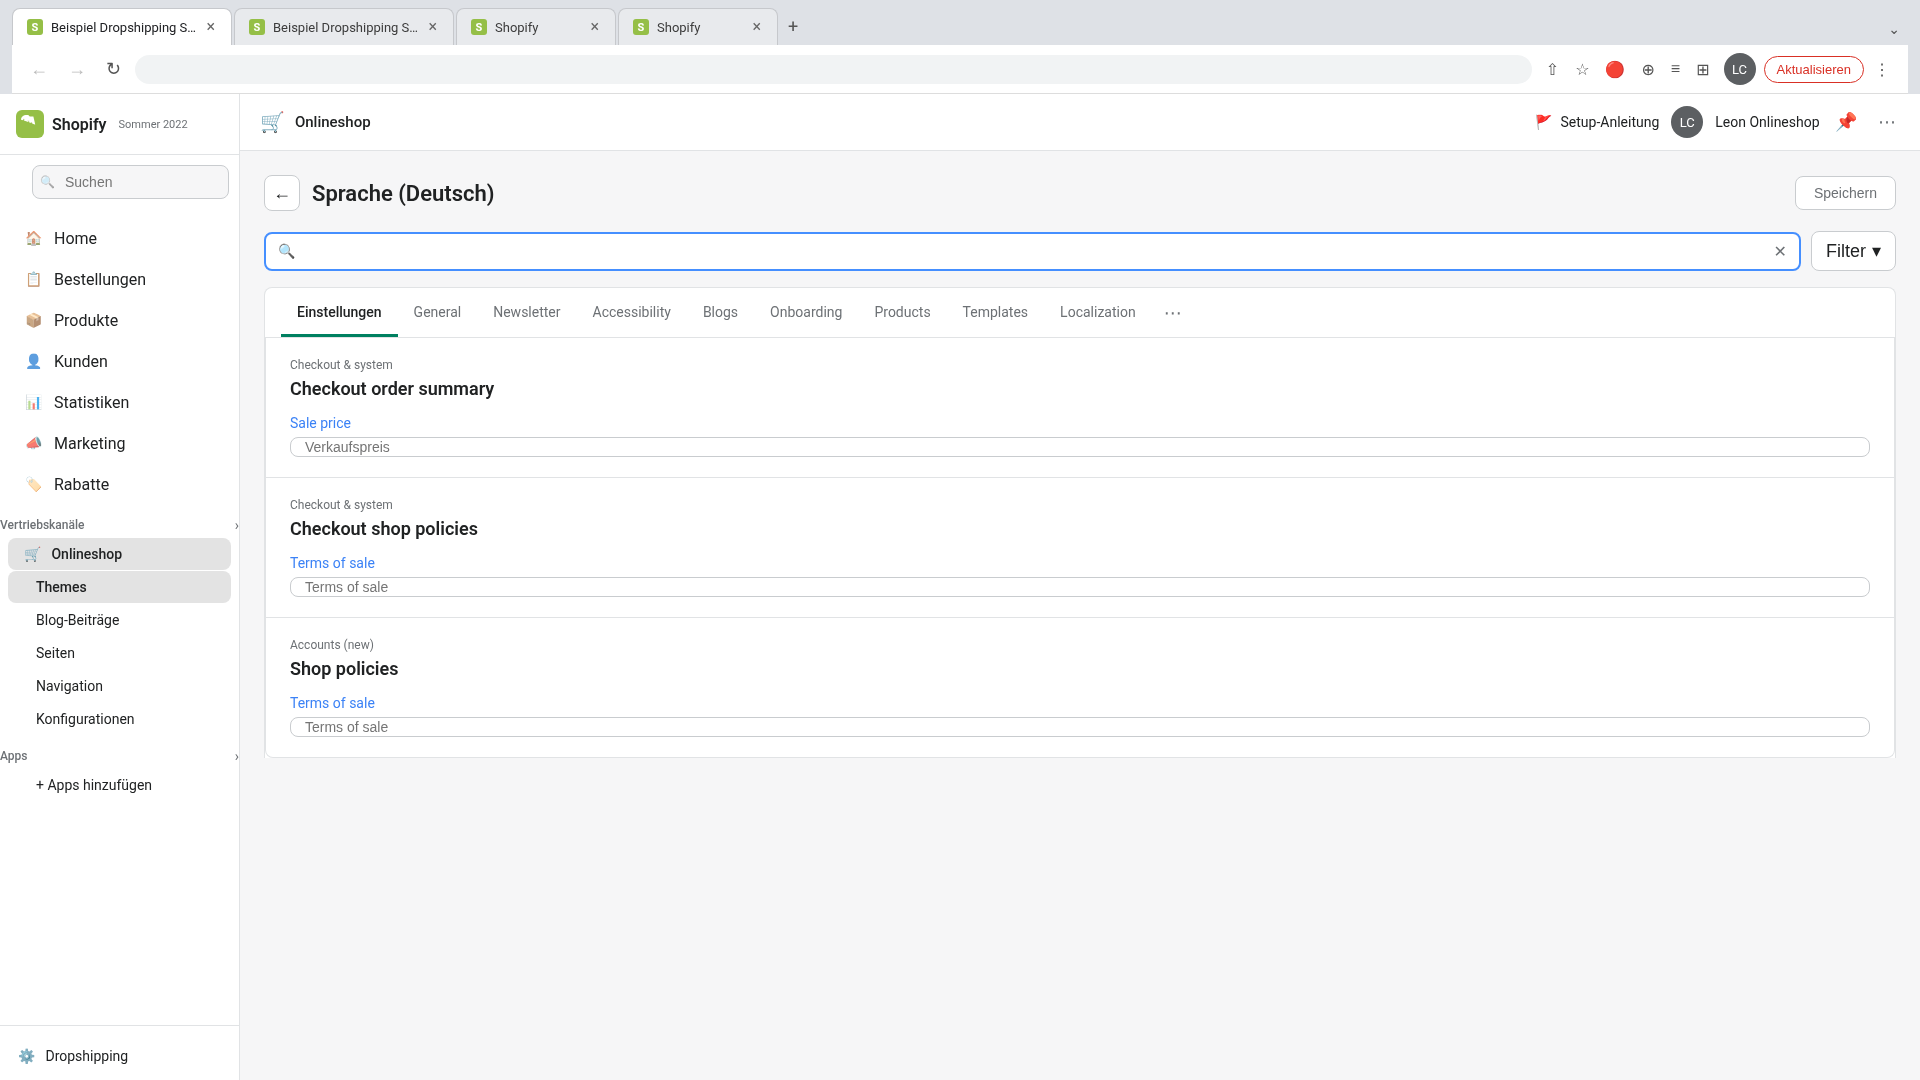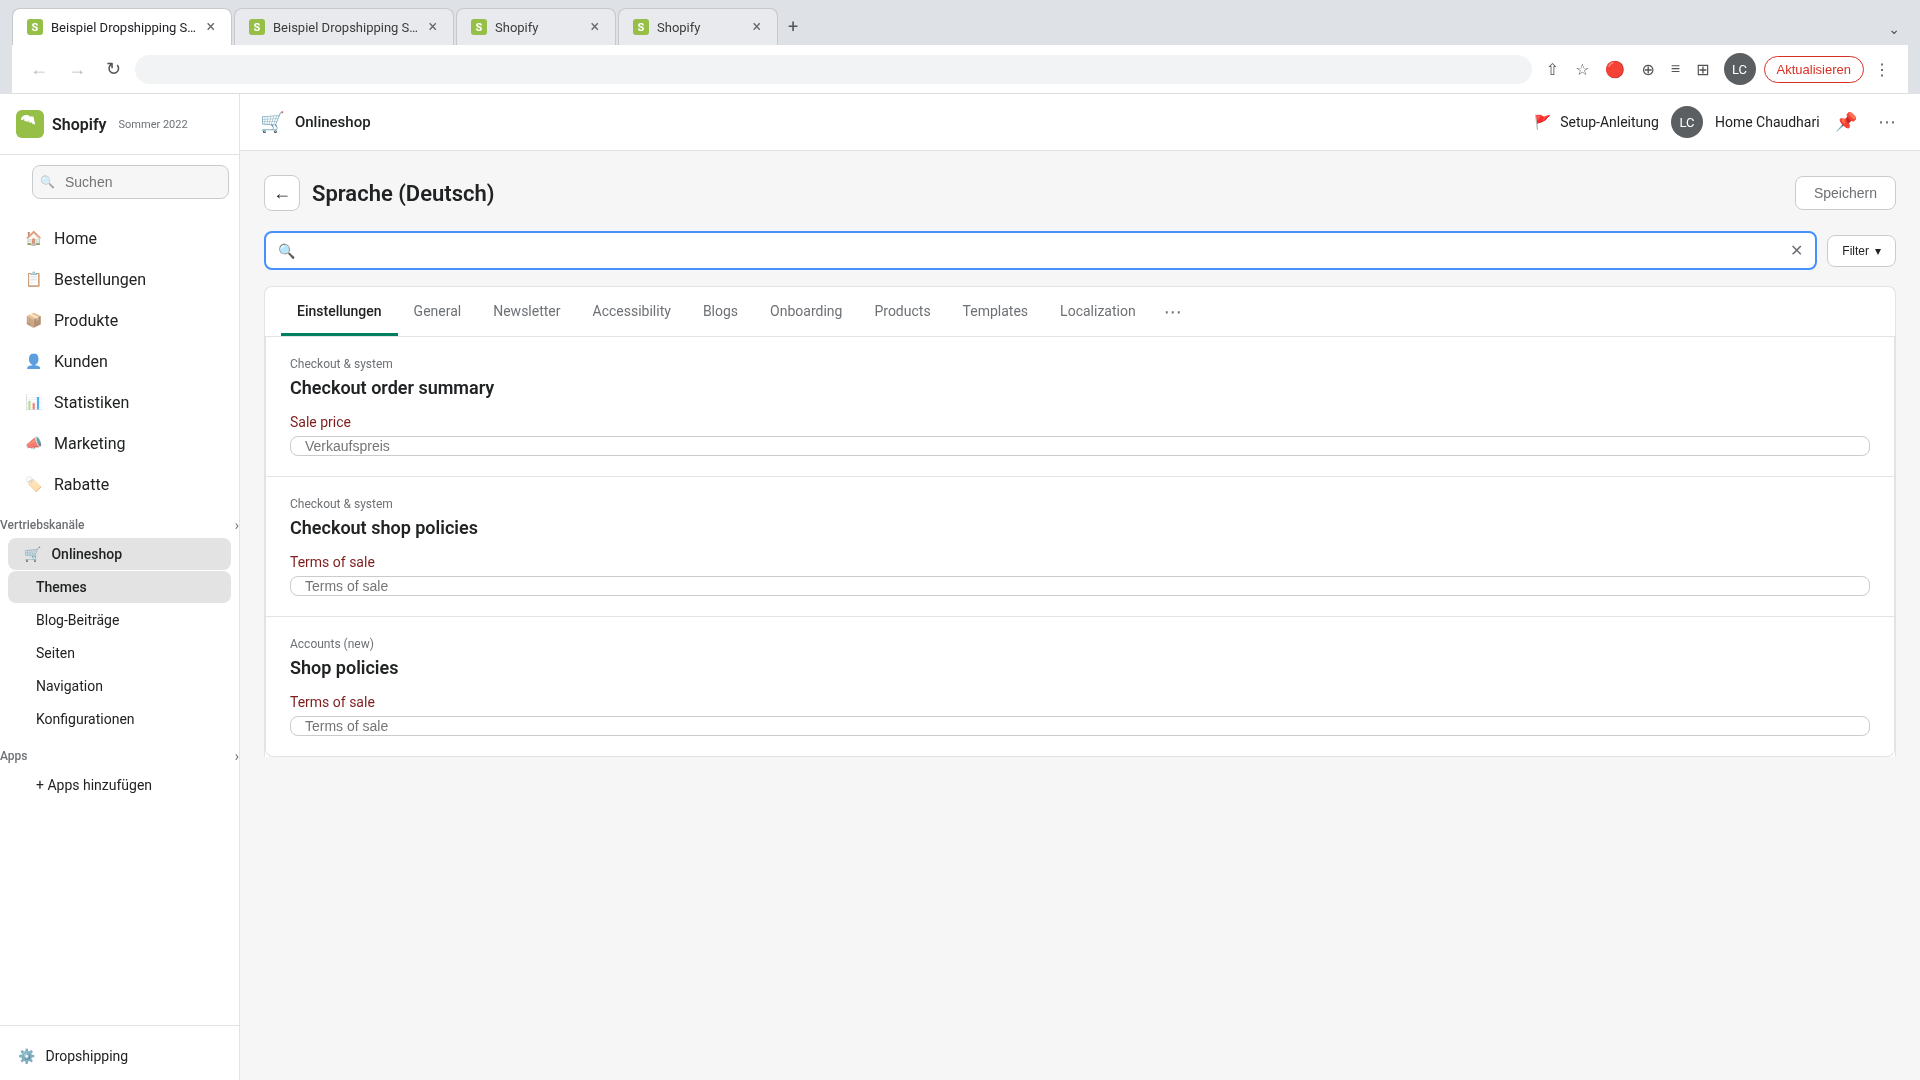--- a/index.html
+++ b/index.html
@@ -76,36 +76,36 @@
     .page-header-left { display: flex; align-items: center; gap: 12px; }
     .back-btn { width: 36px; height: 36px; border: 1px solid #c9cccf; border-radius: 8px; background: #fff; cursor: pointer; display: flex; align-items: center; justify-content: center; font-size: 18px; color: #202223; }
     .page-title { font-size: 22px; font-weight: 600; color: #202223; }
     .save-btn { background: #fff; border: 1px solid #c9cccf; border-radius: 8px; padding: 8px 18px; font-size: 14px; cursor: pointer; color: #6d7175; }
 
     
     .search-filter-row { display: flex; align-items: center; gap: 10px; margin-bottom: 16px; }
     .content-search { flex: 1; display: flex; align-items: center; gap: 8px; background: #fff; border: 2px solid #458FFF; border-radius: 8px; padding: 8px 12px; }
     .content-search input { border: none; outline: none; flex: 1; font-size: 14px; color: #202223; }
     .search-clear { cursor: pointer; color: #6d7175; font-size: 16px; }
-    .filter-btn { display: flex; align-items: center; gap: 6px; background: #fff; border: 1px solid #c9cccf; border-radius: 8px; padding: 8px 14px; cursor: pointer; font-size: 12px; color: #202223; }
+    .filter-btn { display: flex; align-items: center; gap: 6px; background: #fff; border: 1px solid #c9cccf; border-radius: 8px; padding: 8px 14px; cursor: pointer; font-size: 18px; color: #202223; }
 
     
     .tabs-container { background: #fff; border-radius: 8px 8px 0 0; border: 1px solid #e1e3e5; border-bottom: none; }
     .tabs-row-content { display: flex; align-items: center; border-bottom: 1px solid #e1e3e5; padding: 0 16px; }
     .tab-item { padding: 14px 16px; cursor: pointer; font-size: 14px; color: #6d7175; white-space: nowrap; border-bottom: 3px solid transparent; margin-bottom: -1px; }
     .tab-item.active { color: #202223; border-bottom-color: #008060; font-weight: 500; }
     .tab-more { padding: 14px 8px; cursor: pointer; color: #6d7175; font-size: 18px; margin-left: 4px; }
 
     
     .content-body { background: #fff; border: 1px solid #e1e3e5; border-top: none; border-radius: 0 0 8px 8px; }
     .section-block { padding: 20px 24px; border-bottom: 1px solid #e1e3e5; }
     .section-block:last-child { border-bottom: none; }
     .section-category { font-size: 12px; color: #6d7175; margin-bottom: 6px; }
     .section-name { font-size: 18px; font-weight: 600; color: #202223; margin-bottom: 16px; }
-    .field-label { font-size: 14px; color: #7f1d1d; margin-bottom: 6px; }
+    .field-label { font-size: 14px; color: #3b82f6; margin-bottom: 6px; }
     .field-input { width: 100%; padding: 1px 14px; border: 1px solid #c9cccf; border-radius: 8px; font-size: 14px; color: #6d7175; background: #fff; outline: none; }
     .setup-guide { display: flex; align-items: center; gap: 8px; font-size: 14px; cursor: pointer; color: #202223; }
     .user-avatar { width: 32px; height: 32px; background: #5c5f62; border-radius: 50%; display: flex; align-items: center; justify-content: center; color: white; font-size: 13px; font-weight: 400; cursor: pointer; }
   </style>
 </head>
 <body>
 
 <div class="browser-chrome">
   <div class="tabs-row">
     <div class="tab active">
@@ -252,21 +252,21 @@
       <div class="top-bar-left">
         <span style="font-size:20px;">🛒</span>
         <span class="top-bar-title">Onlineshop</span>
       </div>
       <div class="top-bar-right">
         <div class="setup-guide">
           <span>🚩</span>
           <span>Setup-Anleitung</span>
         </div>
         <div class="user-avatar">LC</div>
-        <span>Home Chaudhari</span>
+        <span>Leon Onlineshop</span>
         <button class="top-bar-btn">📌</button>
         <button class="top-bar-btn">⋯</button>
       </div>
     </div>
 
     <div class="page-container">
 
       <div class="page-header">
         <div class="page-header-left">
           <button class="back-btn">←</button>

